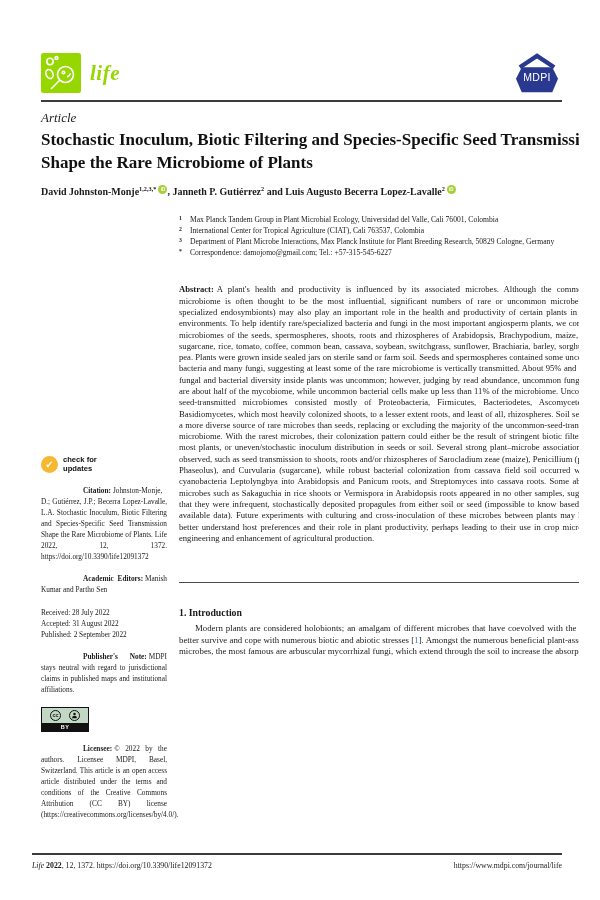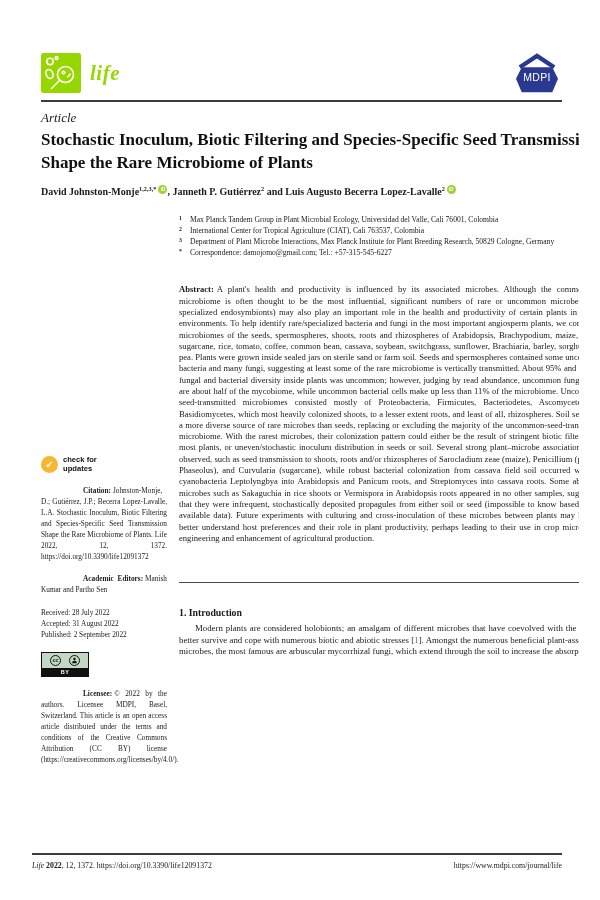--- a/index.html
+++ b/index.html
@@ -127,20 +127,21 @@
         <p class="sb-block"><span class="sb-label">Citation:</span><span>Johnston-Monje, D.; Gutiérrez, J.P.; Becerra Lopez-Lavalle, L.A. Stochastic Inoculum, Biotic Filtering and Species-Specific Seed Transmission Shape the Rare Microbiome of Plants. Life 2022, 12, 1372. https://doi.org/10.3390/life12091372</span></p>
 
         <p class="sb-block"><span class="sb-label">Academic Editors:</span><span>Manish Kumar and Partho Sen</span></p>
 
         <div class="sb-dates">
           <div><span>Received:</span> <span>28 July 2022</span></div>
           <div><span>Accepted:</span> <span>31 August 2022</span></div>
           <div><span>Published:</span> <span>2 September 2022</span></div>
         </div>
 
+        <p class="sb-block"><span class="sb-label">Publisher's Note:</span><span>MDPI stays neutral with regard to jurisdictional claims in published maps and institutional affiliations.</span></p>
 
         <div class="cc-badge">
           <div class="cc-top">
             <span class="cc-circle">cc</span>
             <span class="cc-circle">
               <svg width="7" height="7" viewBox="0 0 10 10">
                   <circle cx="5" cy="3" r="1.8" fill="#111"></circle>
                   <path d="M1.5 9 Q1.5 5.5 5 5.5 Q8.5 5.5 8.5 9 Z" fill="#111"></path>
                 </svg>
             </span>

